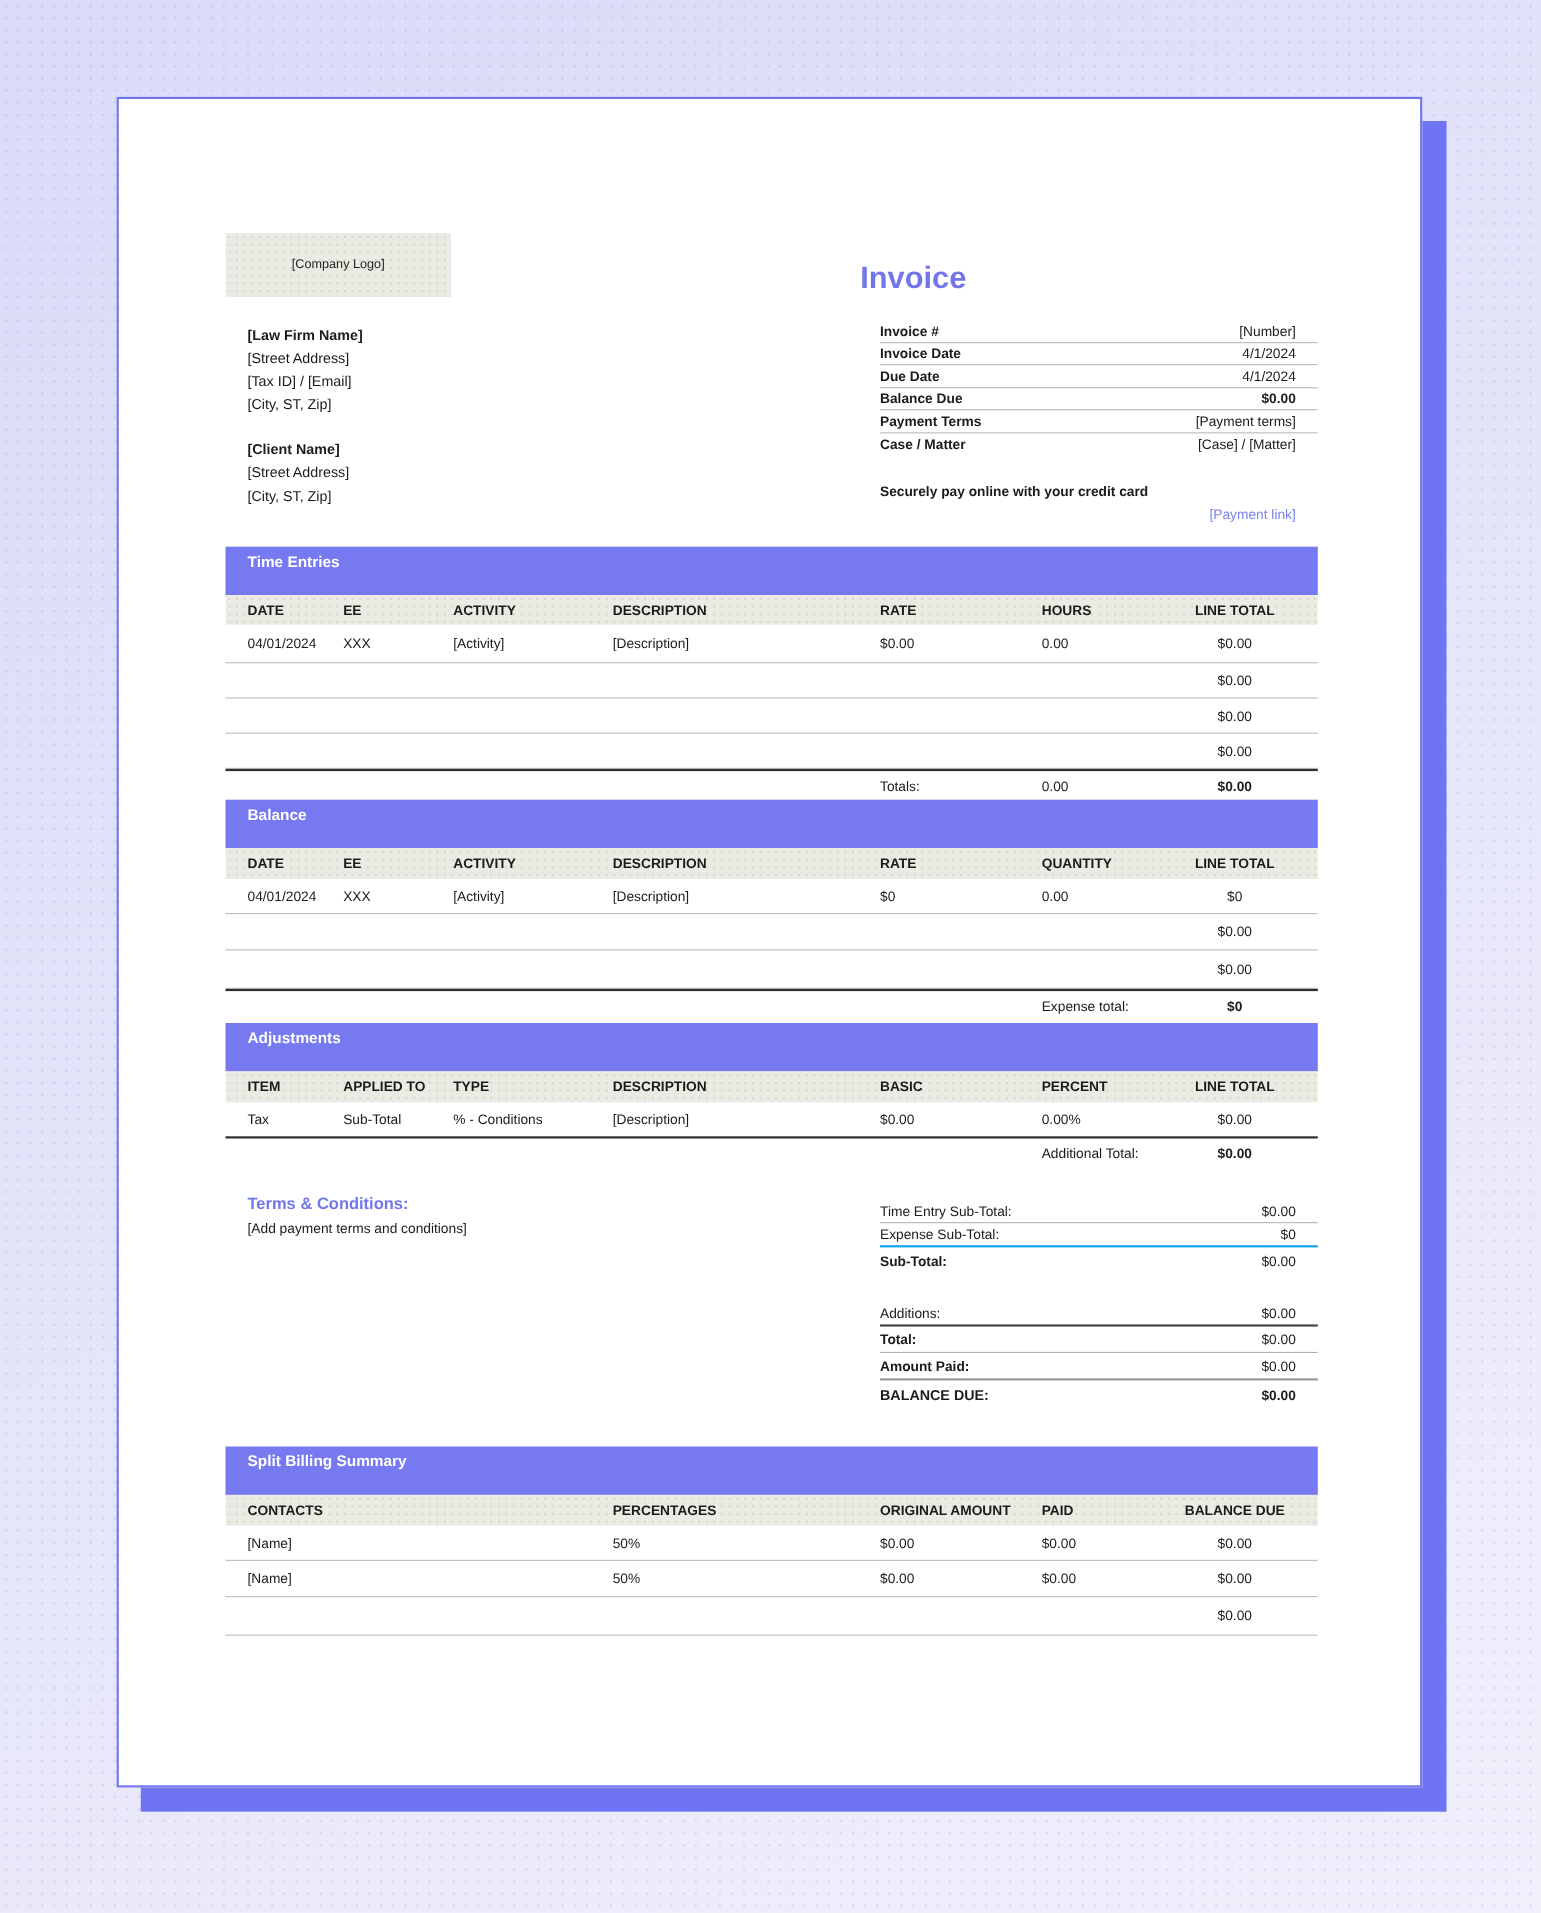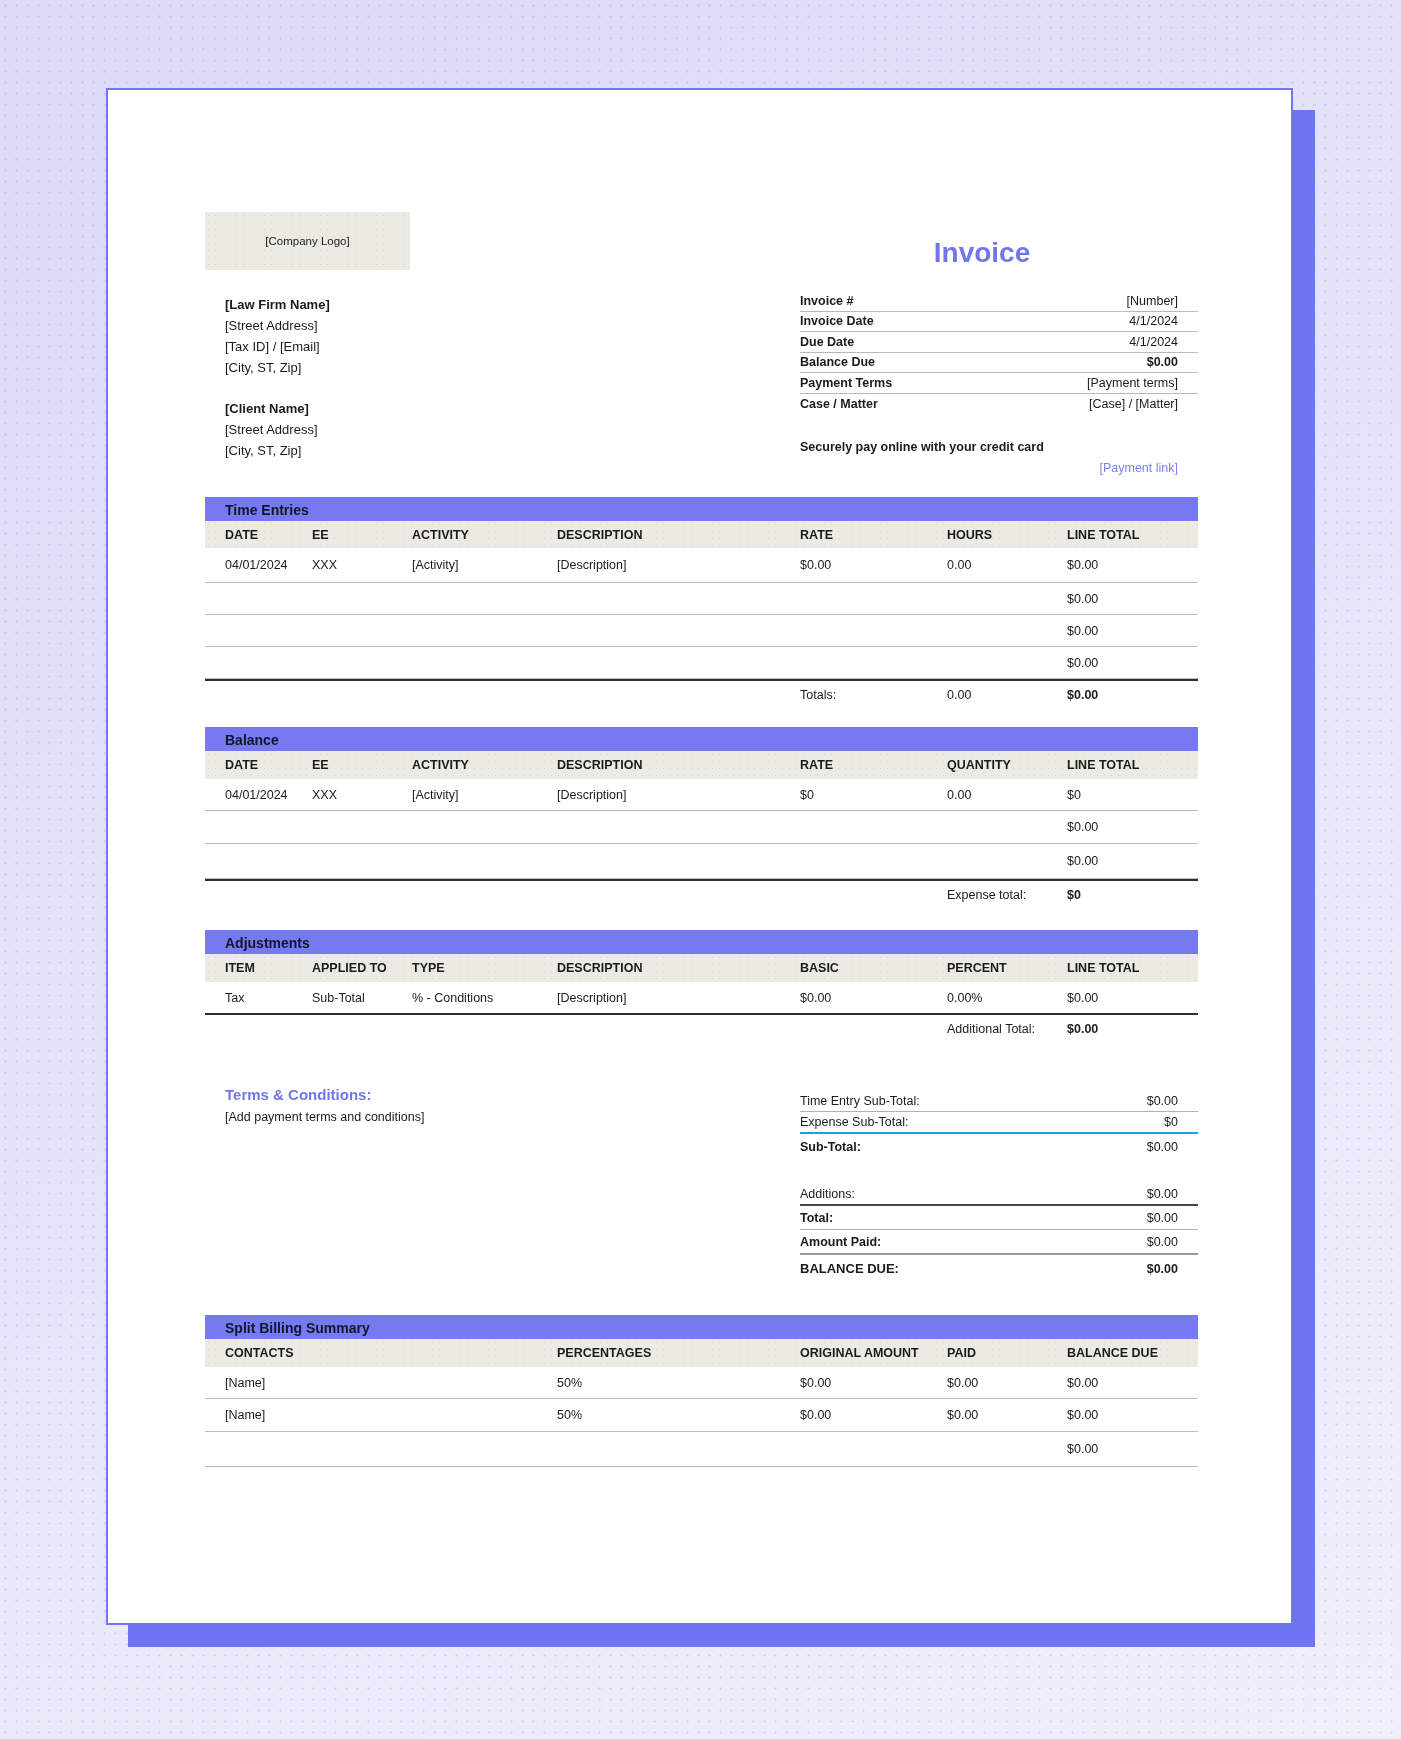--- a/index.html
+++ b/index.html
@@ -10,44 +10,44 @@
       background-image:radial-gradient(circle,rgba(140,140,215,.22) 1px,transparent 1.3px);
       background-size:11px 11px;pointer-events:none;}
   .shadow{position:absolute;left:128px;top:110px;width:1187px;height:1537px;background:#6f74f3;}
   .page{position:absolute;left:106px;top:88px;width:1187px;height:1537px;background:#ffffff;
         border:2px solid #7277ee;box-sizing:border-box;}
   .texture{background-color:#ebebe3;
         background-image:radial-gradient(circle,rgba(155,155,130,.28) .8px,transparent 1px);
         background-size:7px 7px;}
   .logo{position:absolute;left:97px;top:122px;width:205px;height:58px;
         display:flex;align-items:center;justify-content:center;font-size:11.5px;color:#222;}
-  .title{position:absolute;top:147px;right:97px;width:400px;text-align:center;padding-right:12px;
+  .title{position:absolute;top:147px;right:97px;width:400px;text-align:left;padding-right:12px;
         font-size:28px;font-weight:bold;color:#7176ea;}
   .addr{position:absolute;left:117px;width:360px;font-size:13px;line-height:21px;}
   .addr .nm{font-weight:bold;}
   .firm{top:204px;} .client{top:308px;}
   .meta{position:absolute;left:692px;top:201px;width:398px;font-size:12.5px;}
   .meta-row{height:20.5px;display:flex;align-items:center;border-bottom:1px solid #b9b9b9;box-sizing:border-box;}
   .meta-row:last-child{border-bottom:none;}
   .meta-row .lbl{font-weight:bold;}
   .meta-row .val{margin-left:auto;padding-right:20px;}
   .meta-row.bal .val{font-weight:bold;}
   .paynote{position:absolute;left:692px;top:350px;width:398px;text-align:left;padding-right:20px;
         box-sizing:border-box;font-size:12.5px;font-weight:bold;}
   .paylink{position:absolute;left:692px;top:371px;width:398px;text-align:right;padding-right:20px;
         box-sizing:border-box;font-size:12.5px;color:#7b82ec;cursor:pointer;}
   .section{position:absolute;left:97px;width:993px;font-size:12.5px;}
   .sec-time{top:407px;} .sec-exp{top:637px;} .sec-adj{top:840px;} .sec-split{top:1225px;}
-  .bar{height:24px;line-height:26px;background:#7679f0;color:#0f172a;font-weight:bold;
+  .bar{height:44px;line-height:26px;background:#7679f0;color:#ffffff;font-weight:bold;
        font-size:14px;padding-left:20px;box-sizing:border-box;}
   .grid7{display:grid;grid-template-columns:107px 100px 145px 243px 147px 120px 1fr;align-items:center;box-sizing:border-box;}
   .grid5{display:grid;grid-template-columns:352px 243px 147px 120px 1fr;align-items:center;box-sizing:border-box;}
   .colhead{height:27px;font-weight:bold;font-size:12.5px;}
   .cell1{padding-left:20px;}
-  .cellR{text-align:left;padding-right:20px;}
+  .cellR{text-align:center;padding-right:20px;}
   .row{border-bottom:1px solid #bcbcbc;}
   .h35{height:35px;} .h33{height:33px;} .h32{height:32px;} .h31{height:31px;}
   .h30{height:30px;} .h29{height:29px;} .h28{height:28px;}
   .totrow{border-top:2px solid #2f2f2f;border-bottom:none;}
   .bold{font-weight:bold;}
   .terms{position:absolute;left:117px;top:996px;width:430px;}
   .terms .t1{font-size:15px;font-weight:bold;color:#7176ea;}
   .terms .t2{font-size:12.5px;margin-top:7px;}
   .summary{position:absolute;left:692px;top:1001px;width:398px;font-size:12.5px;}
   .sum-row{display:flex;align-items:center;box-sizing:border-box;}

